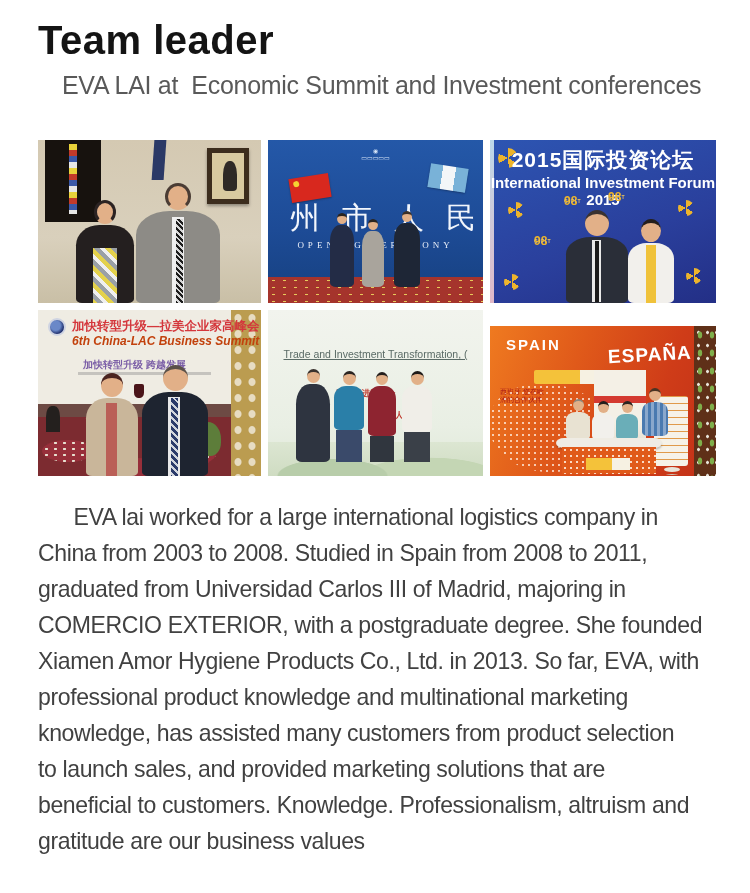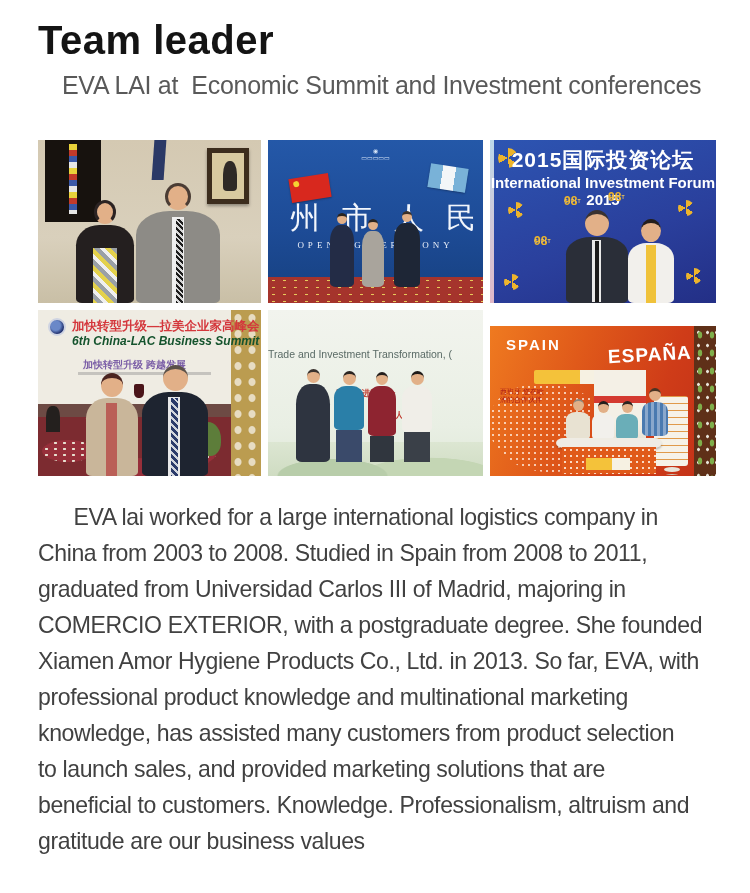--- a/index.html
+++ b/index.html
@@ -61,31 +61,31 @@
      background:conic-gradient(#edb42c 0 55deg, rgba(0,0,0,0) 55deg 120deg,#edb42c 120deg 175deg, rgba(0,0,0,0) 175deg 240deg,#edb42c 240deg 295deg, rgba(0,0,0,0) 295deg 360deg); }
   .cifit { color:#edb42c; text-align:center; font-weight:bold; font-size:12px; line-height:10px; }
   .cifit small { display:block; font-size:5px; letter-spacing:1px; color:#e8c25a; }
 
   
   .p4 { background:#efece3; }
   .p4-goldwall { right:0; top:0; bottom:0; width:30px; background:#bb9c50;
      background-image:radial-gradient(rgba(255,255,255,.65) 3px, transparent 4px); background-size:14px 16px; }
   .p4-globe { left:10px; top:8px; width:18px; height:18px; border-radius:50%; background:radial-gradient(circle at 40% 40%, #6a88c8 0 40%, #20306e 70%); border:2px solid #cfd4e2; }
   .p4-cn { left:34px; top:8px; color:#d4373c; font-size:12.5px; font-weight:bold; white-space:nowrap; }
-  .p4-en { left:34px; top:24px; color:#14532d; font-size:12px; font-weight:bold; font-style:italic; white-space:nowrap; }
+  .p4-en { left:34px; top:24px; color:#c2410c; font-size:12px; font-weight:bold; font-style:italic; white-space:nowrap; }
   .p4-sub { left:0; right:30px; top:48px; text-align:center; color:#7b5ea7; font-size:10px; font-weight:bold; white-space:nowrap; }
   .p4-subline { left:40px; right:50px; top:62px; height:3px; background:rgba(120,120,120,.35); }
   .p4-hall { left:0; right:30px; bottom:0; height:72px; background:linear-gradient(180deg,#6d4a44 0 18%, #7c2b30 18% 100%); }
   .p4-table { border-radius:50%; background:#972f3a; background-image:radial-gradient(#e8e2d2 1.2px, transparent 1.7px); background-size:9px 6px; }
   .p4-plant { border-radius:50% 50% 40% 40%; background:#5d7d3a; }
 
   
   .p5 { background:linear-gradient(180deg,#f2f4ee 0%,#e9efe4 70%,#dfe8d8 100%); }
   .p5-cn { left:0; right:0; top:12px; text-align:center; color:#7b5ea7; font-size:19px; font-weight:bold; letter-spacing:2px; white-space:nowrap; }
-  .p5-en { left:0; right:0; top:38px; color:#5a6b66; font-size:10.5px; white-space:nowrap; }
+  .p5-en { left:0; right:0; top:38px; text-align:center; color:#5a6b66; font-size:10.5px; white-space:nowrap;text-decoration:underline; }
   .p5-red1 { left:68px; top:78px; color:#c23a30; font-size:8.5px; font-weight:bold; white-space:nowrap; }
   .p5-red2 { left:110px; top:100px; color:#c23a30; font-size:8.5px; font-weight:bold; white-space:nowrap; }
   .p5-hills { left:0; right:0; bottom:0; height:34px;
      background:radial-gradient(90px 28px at 30% 100%, #b8cdaa 0 60%, transparent 62%),
                 radial-gradient(110px 30px at 75% 100%, #c4d6b4 0 60%, transparent 62%),
                 linear-gradient(180deg,#dce6d2,#cfdcc2); }
 
   
   .p6 { background:linear-gradient(110deg,#ef7a20 0%,#e05a1a 35%,#cf3c18 70%,#c03018 100%);margin-top:16px; }
   .p6-right { right:0; top:0; bottom:0; width:22px; background:#5f3018;

